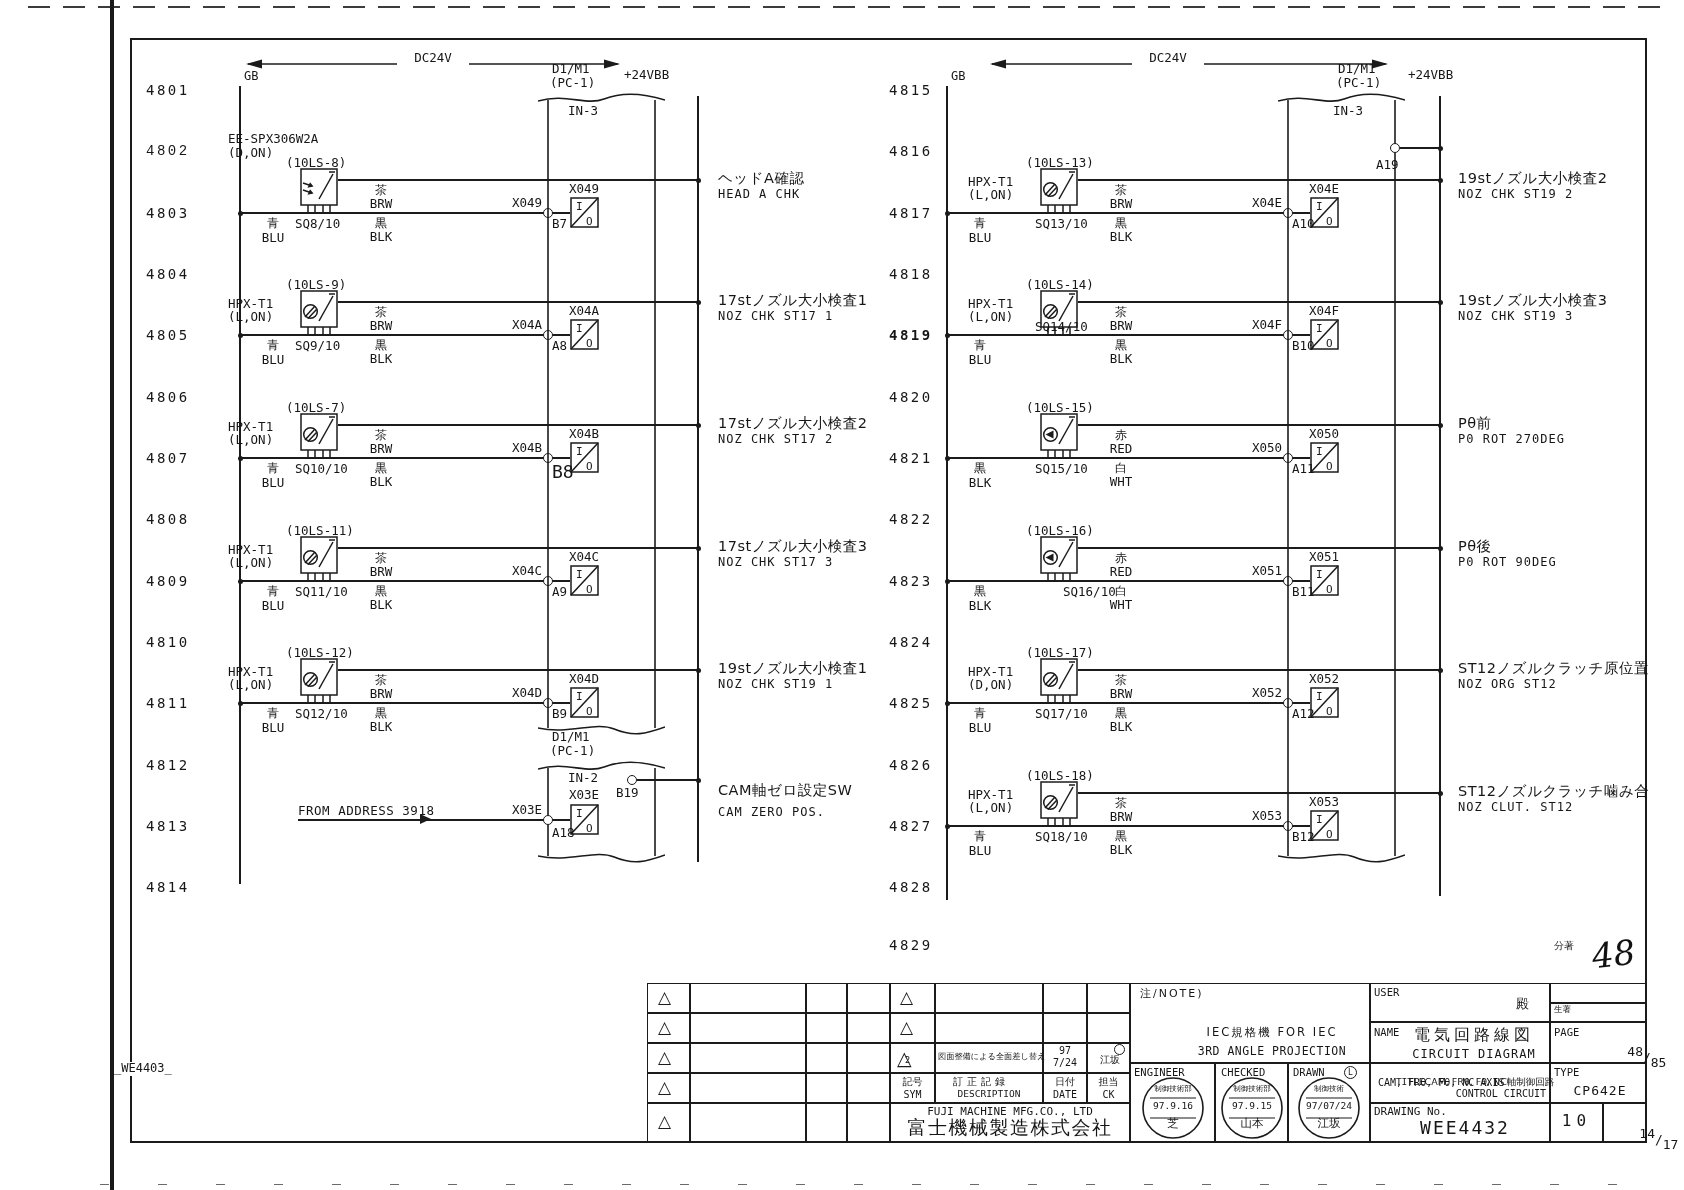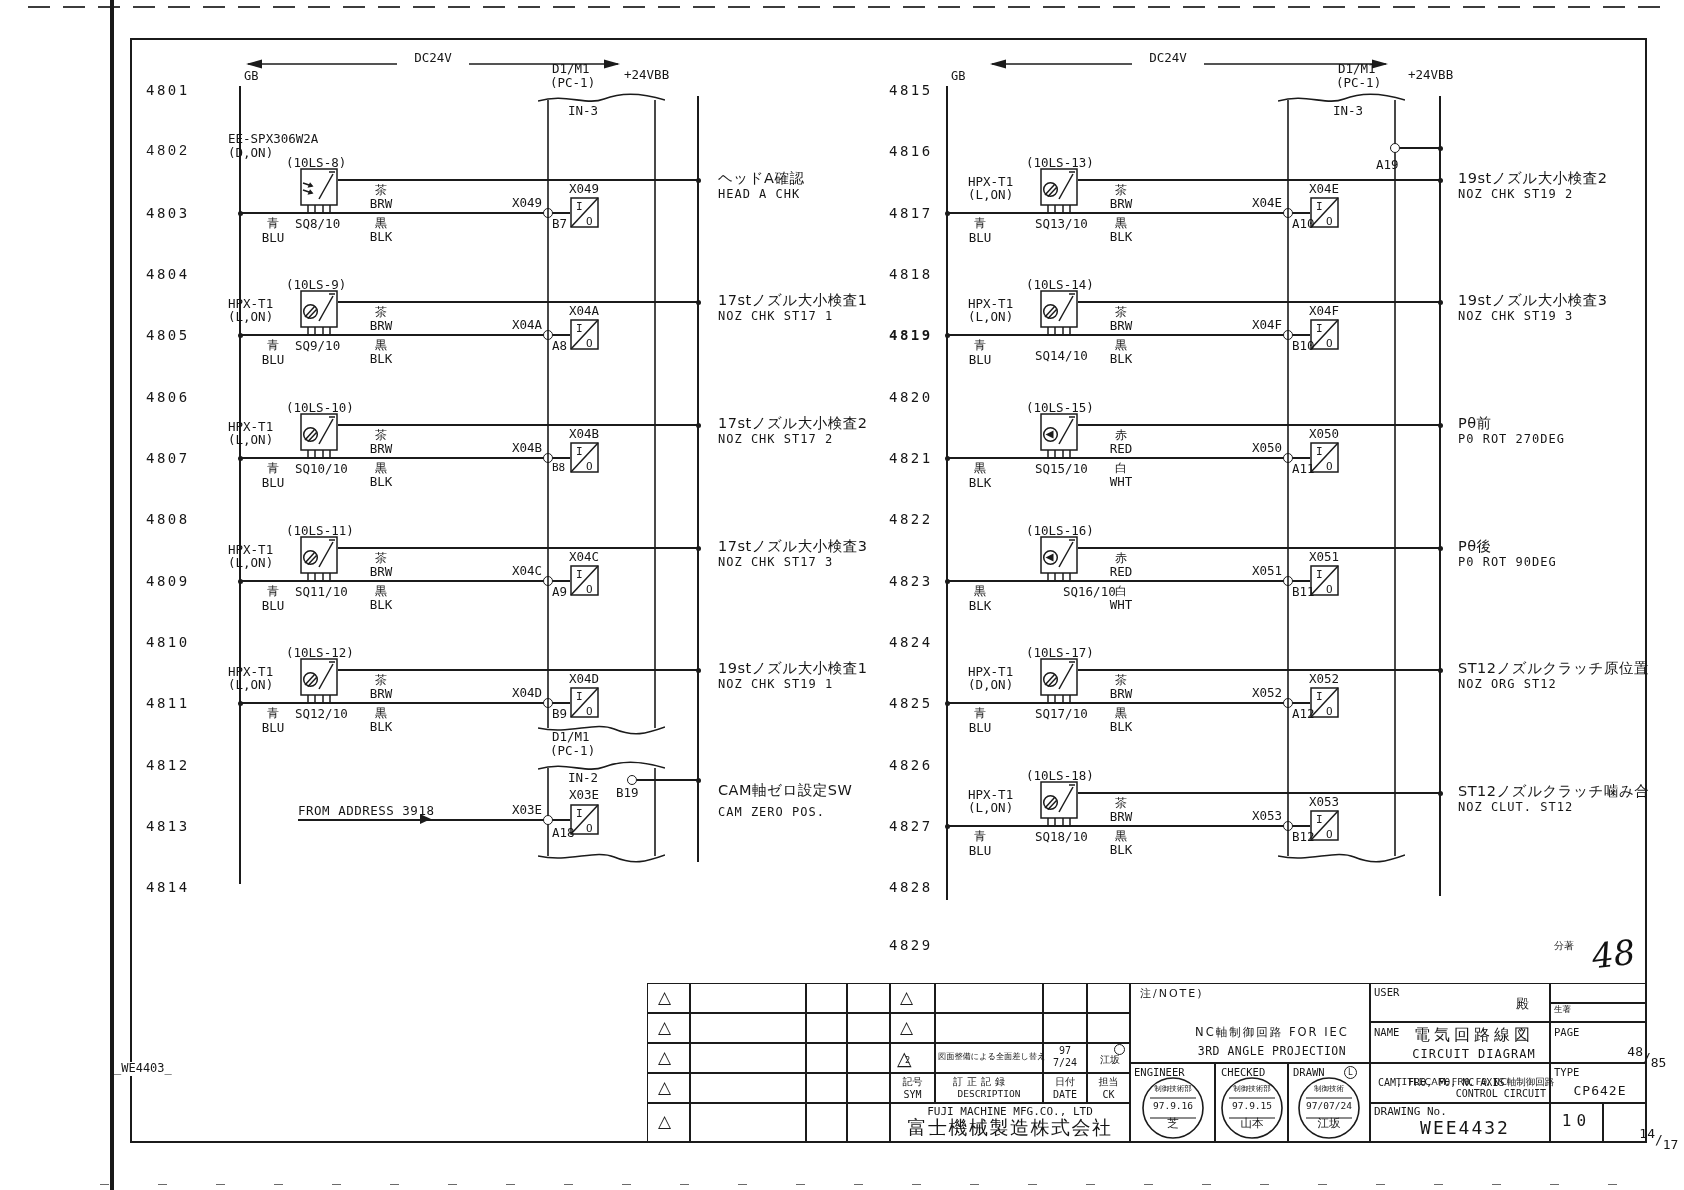--- a/index.html
+++ b/index.html
@@ -21,21 +21,21 @@
   <div class="abs" style="left:110px;top:0;width:4px;height:1190px;background:#191919"></div>
 
   <div class="abs cell" style="left:130px;top:38px;width:1517px;height:1105px;border-width:2.4px"></div>
 
   <div class="abs mono" style="left:114px;top:1062px;font-size:12px;background:#fff">_WE4403_</div>
 
   <div class="abs" style="left:1592px;top:934px;font-family:'DejaVu Serif','Liberation Serif',serif;font-style:italic;font-size:34px;color:#111;transform:rotate(-7deg)">48</div>
 
   <div class="abs cell" style="left:1130px;top:983px;width:240px;height:80px"></div>
   <div class="abs jp" style="left:1140px;top:988px;font-size:11px;letter-spacing:2px">注/NOTE)</div>
-  <div class="abs jp" style="left:1178px;top:1026px;width:188px;text-align:center;font-size:11.5px;letter-spacing:2px">NC軸制御回路 FOR IEC</div>
+  <div class="abs jp" style="left:1178px;top:1026px;width:188px;text-align:center;font-size:11.5px;letter-spacing:2px">IEC規格機 FOR IEC</div>
   <div class="abs mono" style="left:1178px;top:1045px;width:188px;text-align:center;font-size:11.5px;letter-spacing:0.5px">3RD ANGLE PROJECTION</div>
 
   <div class="abs cell" style="left:1130px;top:1063px;width:85px;height:80px"></div>
   <div class="abs cell" style="left:1215px;top:1063px;width:73px;height:80px"></div>
   <div class="abs cell" style="left:1288px;top:1063px;width:82px;height:80px"></div>
   <div class="abs mono" style="left:1134px;top:1066px;font-size:10.5px">ENGINEER</div>
   <div class="abs mono" style="left:1221px;top:1066px;font-size:10.5px">CHECKED</div>
   <div class="abs mono" style="left:1293px;top:1066px;font-size:10.5px">DRAWN</div>
   <div class="abs mono" style="left:1344px;top:1066px;width:13px;height:13px;border:1.2px solid #1b1b1b;border-radius:50%;font-size:8px;text-align:center;line-height:12px;box-sizing:border-box">L</div>
 
@@ -232,32 +232,32 @@
       </svg></div>
     <div class="abs " style="left: 543px; top: 453px; width: 10px; height: 10px; border: 1.5px solid rgb(27, 27, 27); border-radius: 50%; background: rgb(255, 255, 255); box-sizing: border-box;"></div>
     <div class="abs " style="left: 570px; top: 442px; width: 30px; height: 32px;"><svg width="30" height="32" viewBox="0 0 30 32">
         <g fill="none" stroke="#1b1b1b" stroke-width="1.5">
           <rect x="1" y="1" width="27" height="29"></rect>
           <line x1="1" y1="30" x2="28" y2="1"></line>
         </g>
         <text x="6" y="13" font-size="11" fill="#1b1b1b" font-family="DejaVu Sans Mono, monospace">I</text>
         <text x="16" y="28" font-size="11" fill="#1b1b1b" font-family="DejaVu Sans Mono, monospace">O</text>
       </svg></div>
-    <div class="abs mono" style="left: 286px; top: 401px; font-size: 12.5px;">(10LS-10)</div>
+    <div class="abs mono" style="left: 286px; top: 401px; font-size: 12.5px;">(10LS-7)</div>
     <div class="abs mono" style="left: 228px; top: 420px; font-size: 12.5px;">HPX-T1</div>
     <div class="abs mono" style="left: 228px; top: 433px; font-size: 12.5px;">(L,ON)</div>
     <div class="abs mono" style="left: 295px; top: 462px; font-size: 12.5px;">SQ10/10</div>
     <div class="abs jp" style="left: 250px; top: 462px; width: 46px; text-align: center; font-size: 12px;">青</div>
     <div class="abs mono" style="left: 250px; top: 476px; width: 46px; text-align: center; font-size: 12.5px;">BLU</div>
     <div class="abs jp" style="left: 356px; top: 429px; width: 50px; text-align: center; font-size: 12px;">茶</div>
     <div class="abs mono" style="left: 356px; top: 442px; width: 50px; text-align: center; font-size: 12.5px;">BRW</div>
     <div class="abs jp" style="left: 356px; top: 462px; width: 50px; text-align: center; font-size: 12px;">黒</div>
     <div class="abs mono" style="left: 356px; top: 475px; width: 50px; text-align: center; font-size: 12.5px;">BLK</div>
     <div class="abs mono" style="left: 482px; top: 441px; width: 60px; text-align: right; font-size: 12.5px;">X04B</div>
-    <div class="abs mono" style="left: 552px; top: 462px; font-size: 11px;">B8</div>
+    <div class="abs mono" style="left: 552px; top: 462px; font-size: 18px;">B8</div>
     <div class="abs mono" style="left: 559px; top: 427px; width: 50px; text-align: center; font-size: 12.5px;">X04B</div>
     <div class="abs jp" style="left: 718px; top: 415px; font-size: 14.5px; letter-spacing: 0.5px;">17stノズル大小検査2</div>
     <div class="abs mono" style="left: 718px; top: 433px; font-size: 12px; letter-spacing: 1px;">NOZ CHK ST17 2</div>
     <div class="abs " style="left: 338px; top: 547.2px; width: 360px; height: 1.6px; background: rgb(27, 27, 27);"></div>
     <div class="abs " style="left: 695.5px; top: 545.5px; width: 5px; height: 5px; background: rgb(27, 27, 27); border-radius: 50%;"></div>
     <div class="abs " style="left: 240px; top: 580.2px; width: 330px; height: 1.6px; background: rgb(27, 27, 27);"></div>
     <div class="abs " style="left: 237.5px; top: 578.5px; width: 5px; height: 5px; background: rgb(27, 27, 27); border-radius: 50%;"></div>
     <div class="abs " style="left: 300px; top: 536px; width: 38px; height: 46px;"><svg width="38" height="46" viewBox="0 0 38 46">
         <g fill="none" stroke="#1b1b1b" stroke-width="1.5">
           <rect x="1" y="1" width="36" height="36"></rect>
@@ -428,21 +428,21 @@
         <g fill="none" stroke="#1b1b1b" stroke-width="1.5">
           <rect x="1" y="1" width="27" height="29"></rect>
           <line x1="1" y1="30" x2="28" y2="1"></line>
         </g>
         <text x="6" y="13" font-size="11" fill="#1b1b1b" font-family="DejaVu Sans Mono, monospace">I</text>
         <text x="16" y="28" font-size="11" fill="#1b1b1b" font-family="DejaVu Sans Mono, monospace">O</text>
       </svg></div>
     <div class="abs mono" style="left: 1026px; top: 278px; font-size: 12.5px;">(10LS-14)</div>
     <div class="abs mono" style="left: 968px; top: 297px; font-size: 12.5px;">HPX-T1</div>
     <div class="abs mono" style="left: 968px; top: 310px; font-size: 12.5px;">(L,ON)</div>
-    <div class="abs mono" style="left: 1035px; top: 349px; font-size: 12.5px;">SQ14/10</div>
+    <div class="abs mono" style="left: 1035px; top: 320px; font-size: 12.5px;">SQ14/10</div>
     <div class="abs jp" style="left: 957px; top: 339px; width: 46px; text-align: center; font-size: 12px;">青</div>
     <div class="abs mono" style="left: 957px; top: 353px; width: 46px; text-align: center; font-size: 12.5px;">BLU</div>
     <div class="abs jp" style="left: 1096px; top: 306px; width: 50px; text-align: center; font-size: 12px;">茶</div>
     <div class="abs mono" style="left: 1096px; top: 319px; width: 50px; text-align: center; font-size: 12.5px;">BRW</div>
     <div class="abs jp" style="left: 1096px; top: 339px; width: 50px; text-align: center; font-size: 12px;">黒</div>
     <div class="abs mono" style="left: 1096px; top: 352px; width: 50px; text-align: center; font-size: 12.5px;">BLK</div>
     <div class="abs mono" style="left: 1222px; top: 318px; width: 60px; text-align: right; font-size: 12.5px;">X04F</div>
     <div class="abs mono" style="left: 1292px; top: 339px; font-size: 12.5px;">B10</div>
     <div class="abs mono" style="left: 1299px; top: 304px; width: 50px; text-align: center; font-size: 12.5px;">X04F</div>
     <div class="abs jp" style="left: 1458px; top: 292px; font-size: 14.5px; letter-spacing: 0.5px;">19stノズル大小検査3</div>

